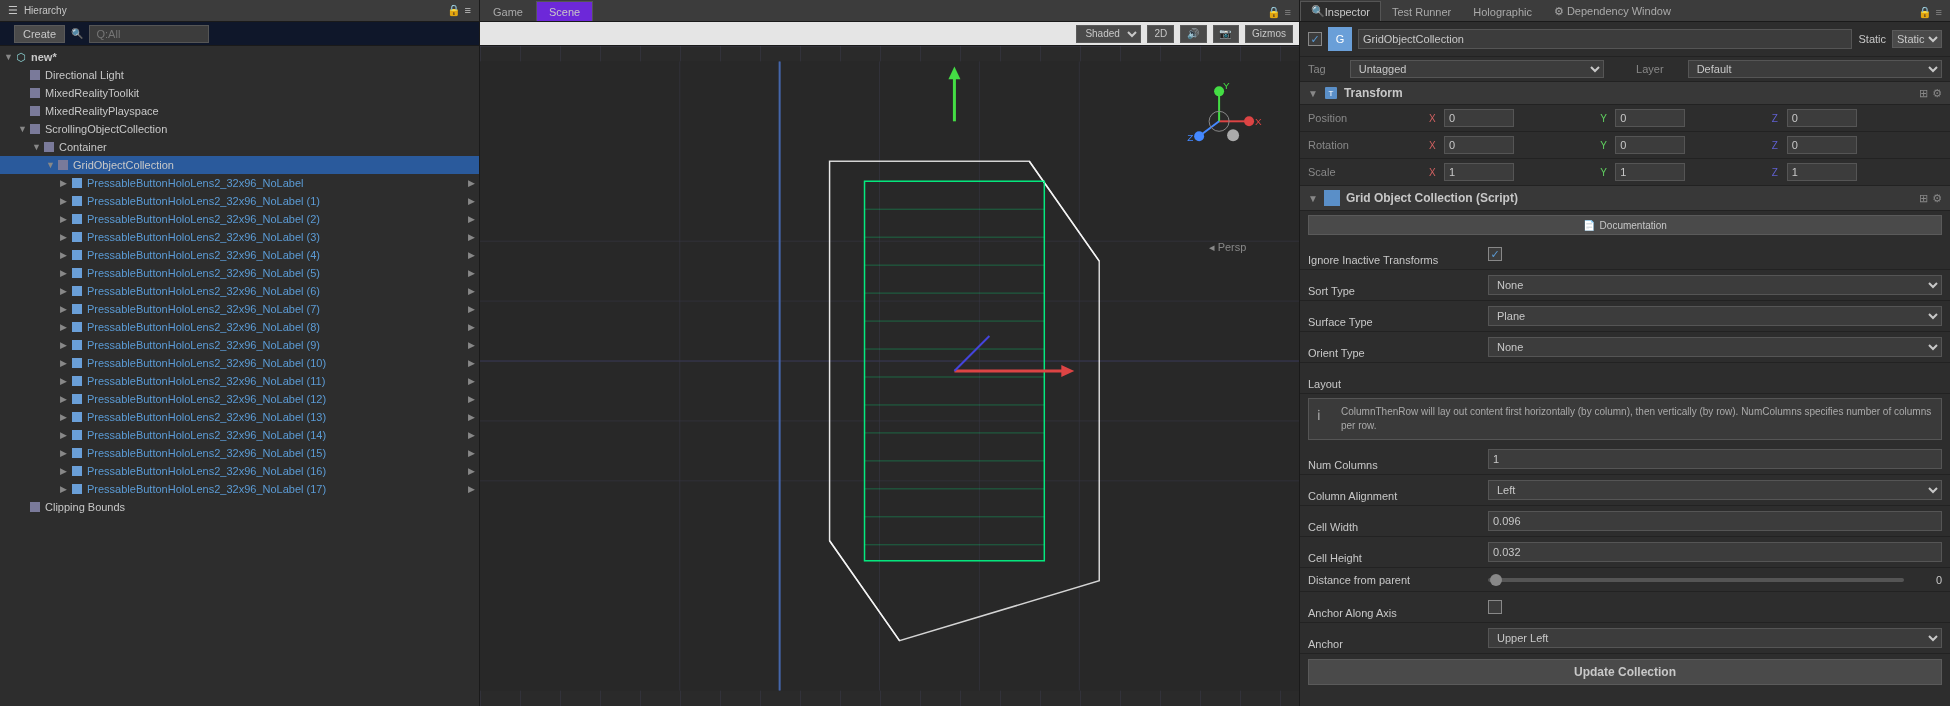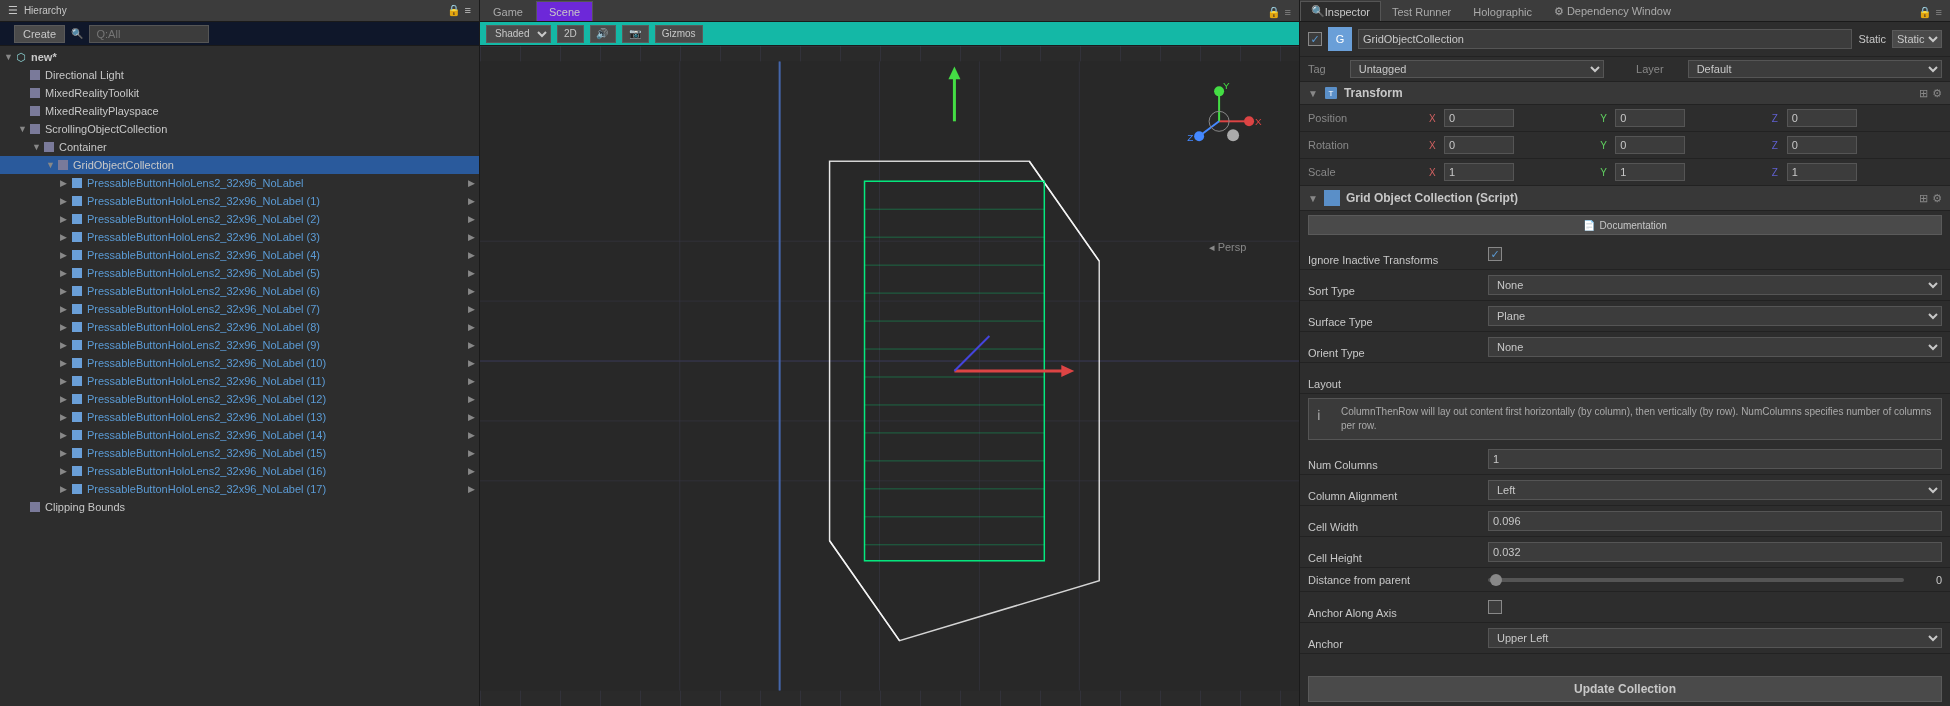--- a/index.html
+++ b/index.html
@@ -138,27 +138,28 @@
       height: 20px;
       display: flex;
       align-items: center;
     }
     .scene-tab.active {
       background: #6d28d9;
       color: #c8c8c8;
       border-color: #555 #555 transparent;
     }
     .scene-toolbar {
-      background: #14b8a6;
+      background: #e5e5e5;
       padding: 2px 6px;
       display: flex;
       align-items: center;
       gap: 6px;
       border-bottom: 1px solid #1a1a1a;
       height: 24px;
+      justify-content: flex-end;
     }
     .scene-toolbar select {
       background: #4a4a4a;
       border: 1px solid #5a5a5a;
       color: #c8c8c8;
       font-size: 10px;
       height: 18px;
       padding: 0 4px;
     }
     .toolbar-btn {
@@ -443,21 +444,21 @@
       min-width: 30px;
       text-align: right;
     }
     .update-btn {
       background: #4a4a4a;
       border: 1px solid #5a5a5a;
       color: #c8c8c8;
       font-size: 12px;
       height: 26px;
       width: calc(100% - 16px);
-      margin: 22px 8px;
+      margin: 5px 8px;
       cursor: pointer;
       font-weight: 600;
     }
     .panel-end-icons {
       display: flex;
       gap: 4px;
       margin-left: auto;
     }
 
     

